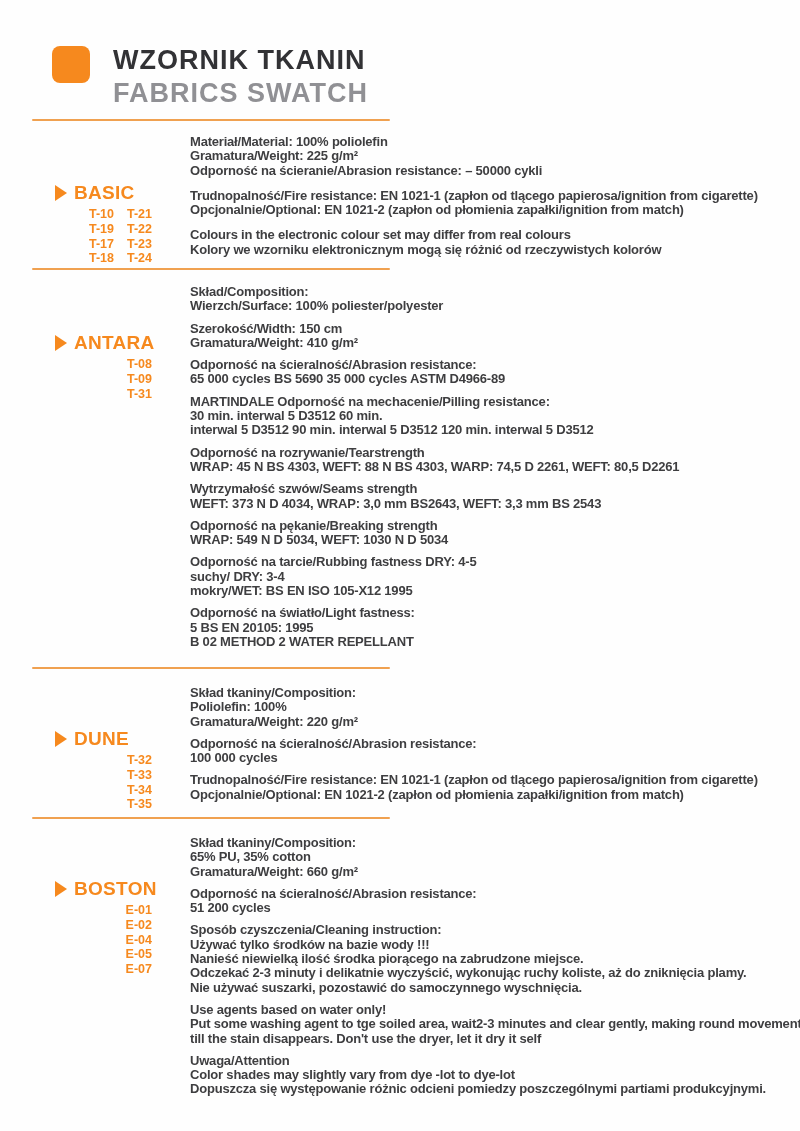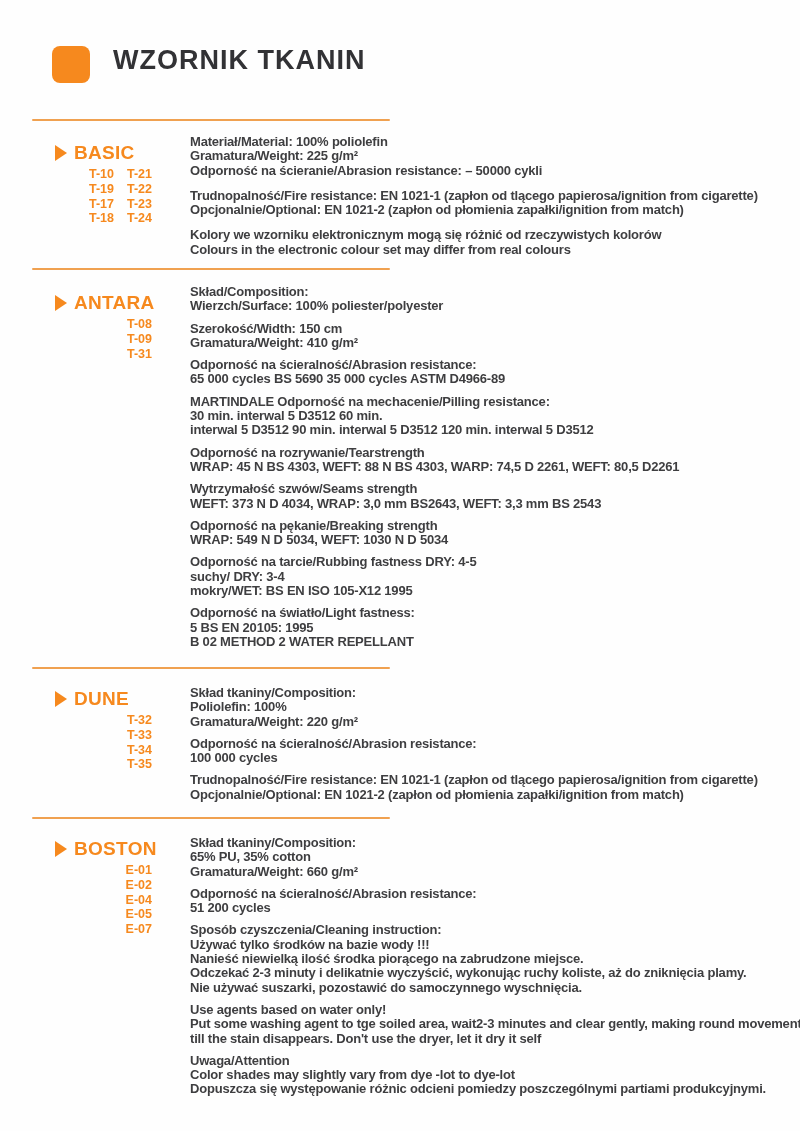--- a/index.html
+++ b/index.html
@@ -12,40 +12,41 @@
   
   .header{position:absolute;top:44px;left:52px;display:flex;align-items:flex-start;gap:23px;}
   .logo-square{width:38px;height:37px;border-radius:8px;background:var(--accent,#f6891e);flex:none;margin-top:2px;}
   .title-block{display:flex;flex-direction:column;}
   .page-title{font-size:27px;line-height:33px;letter-spacing:1px;color:#323235;}
   .page-subtitle{font-size:27px;line-height:33px;letter-spacing:1px;color:var(--subtitle_gray,#909094);}
   
   .divider{position:absolute;left:32px;width:358px;height:2px;border-radius:1px;background:var(--divider,#f0a150);}
   
   .section{position:absolute;left:0;right:0;display:flex;align-items:flex-start;}
-  .sec-left{flex:none;width:100px;margin-left:52px;display:flex;flex-direction:column;}
+  .sec-left{flex:none;width:100px;margin-left:52px;display:flex;flex-direction:column;margin-top:40px;}
   .sec-head{display:flex;align-items:center;gap:7px;padding-left:3px;}
   .tri{width:0;height:0;border-left:12px solid var(--accent,#f6891e);
        border-top:8px solid transparent;border-bottom:8px solid transparent;flex:none;}
   .sec-name{font-size:19px;line-height:22px;letter-spacing:0.3px;color:var(--accent,#f6891e);}
   .codes{margin-top:3px;text-align:right;font-size:12.5px;line-height:14.8px;color:var(--accent,#f6891e);}
   .code-row span{margin-left:13px;}
   .sec-right{flex:1;margin-left:38px;margin-right:10px;font-size:13px;line-height:14.3px;letter-spacing:-0.2px;}
   .para{margin-bottom:8px;}
   .para:last-child{margin-bottom:0;}
   .para-lg .para{margin-bottom:11px;}
   .line{white-space:nowrap;}
 </style>
 </head>
 <body>
 
 <div class="header">
   <div class="logo-square"></div>
   <div class="title-block">
     <div class="page-title">WZORNIK TKANIN</div>
+    <div class="page-subtitle">FABRICS SWATCH</div>
   </div>
 </div>
 
 <div class="divider" style="top:119px"></div>
 <div class="divider" style="top:268px"></div>
 <div class="divider" style="top:667px"></div>
 <div class="divider" style="top:817px"></div>
 
 <section class="section" style="top:135px">
   <div class="sec-left">
@@ -64,22 +65,22 @@
     <div class="para">
         <div class="line">Materiał/Material: 100% poliolefin</div>
         <div class="line">Gramatura/Weight: 225 g/m²</div>
         <div class="line">Odporność na ścieranie/Abrasion resistance: – 50000 cykli</div>
       </div>
     <div class="para">
         <div class="line">Trudnopalność/Fire resistance: EN 1021-1 (zapłon od tlącego papierosa/ignition from cigarette)</div>
         <div class="line">Opcjonalnie/Optional: EN 1021-2 (zapłon od płomienia zapałki/ignition from match)</div>
       </div>
     <div class="para">
+        <div class="line">Colours in the electronic colour set may differ from real colours</div>
         <div class="line">Kolory we wzorniku elektronicznym mogą się różnić od rzeczywistych kolorów</div>
-        <div class="line">Colours in the electronic colour set may differ from real colours</div>
       </div>
   </div>
 </section>
 
 <section class="section" style="top:285px">
   <div class="sec-left">
     <div class="sec-head" style="margin-top:7px">
       <span class="tri"></span>
       <span class="sec-name">ANTARA</span>
     </div>

